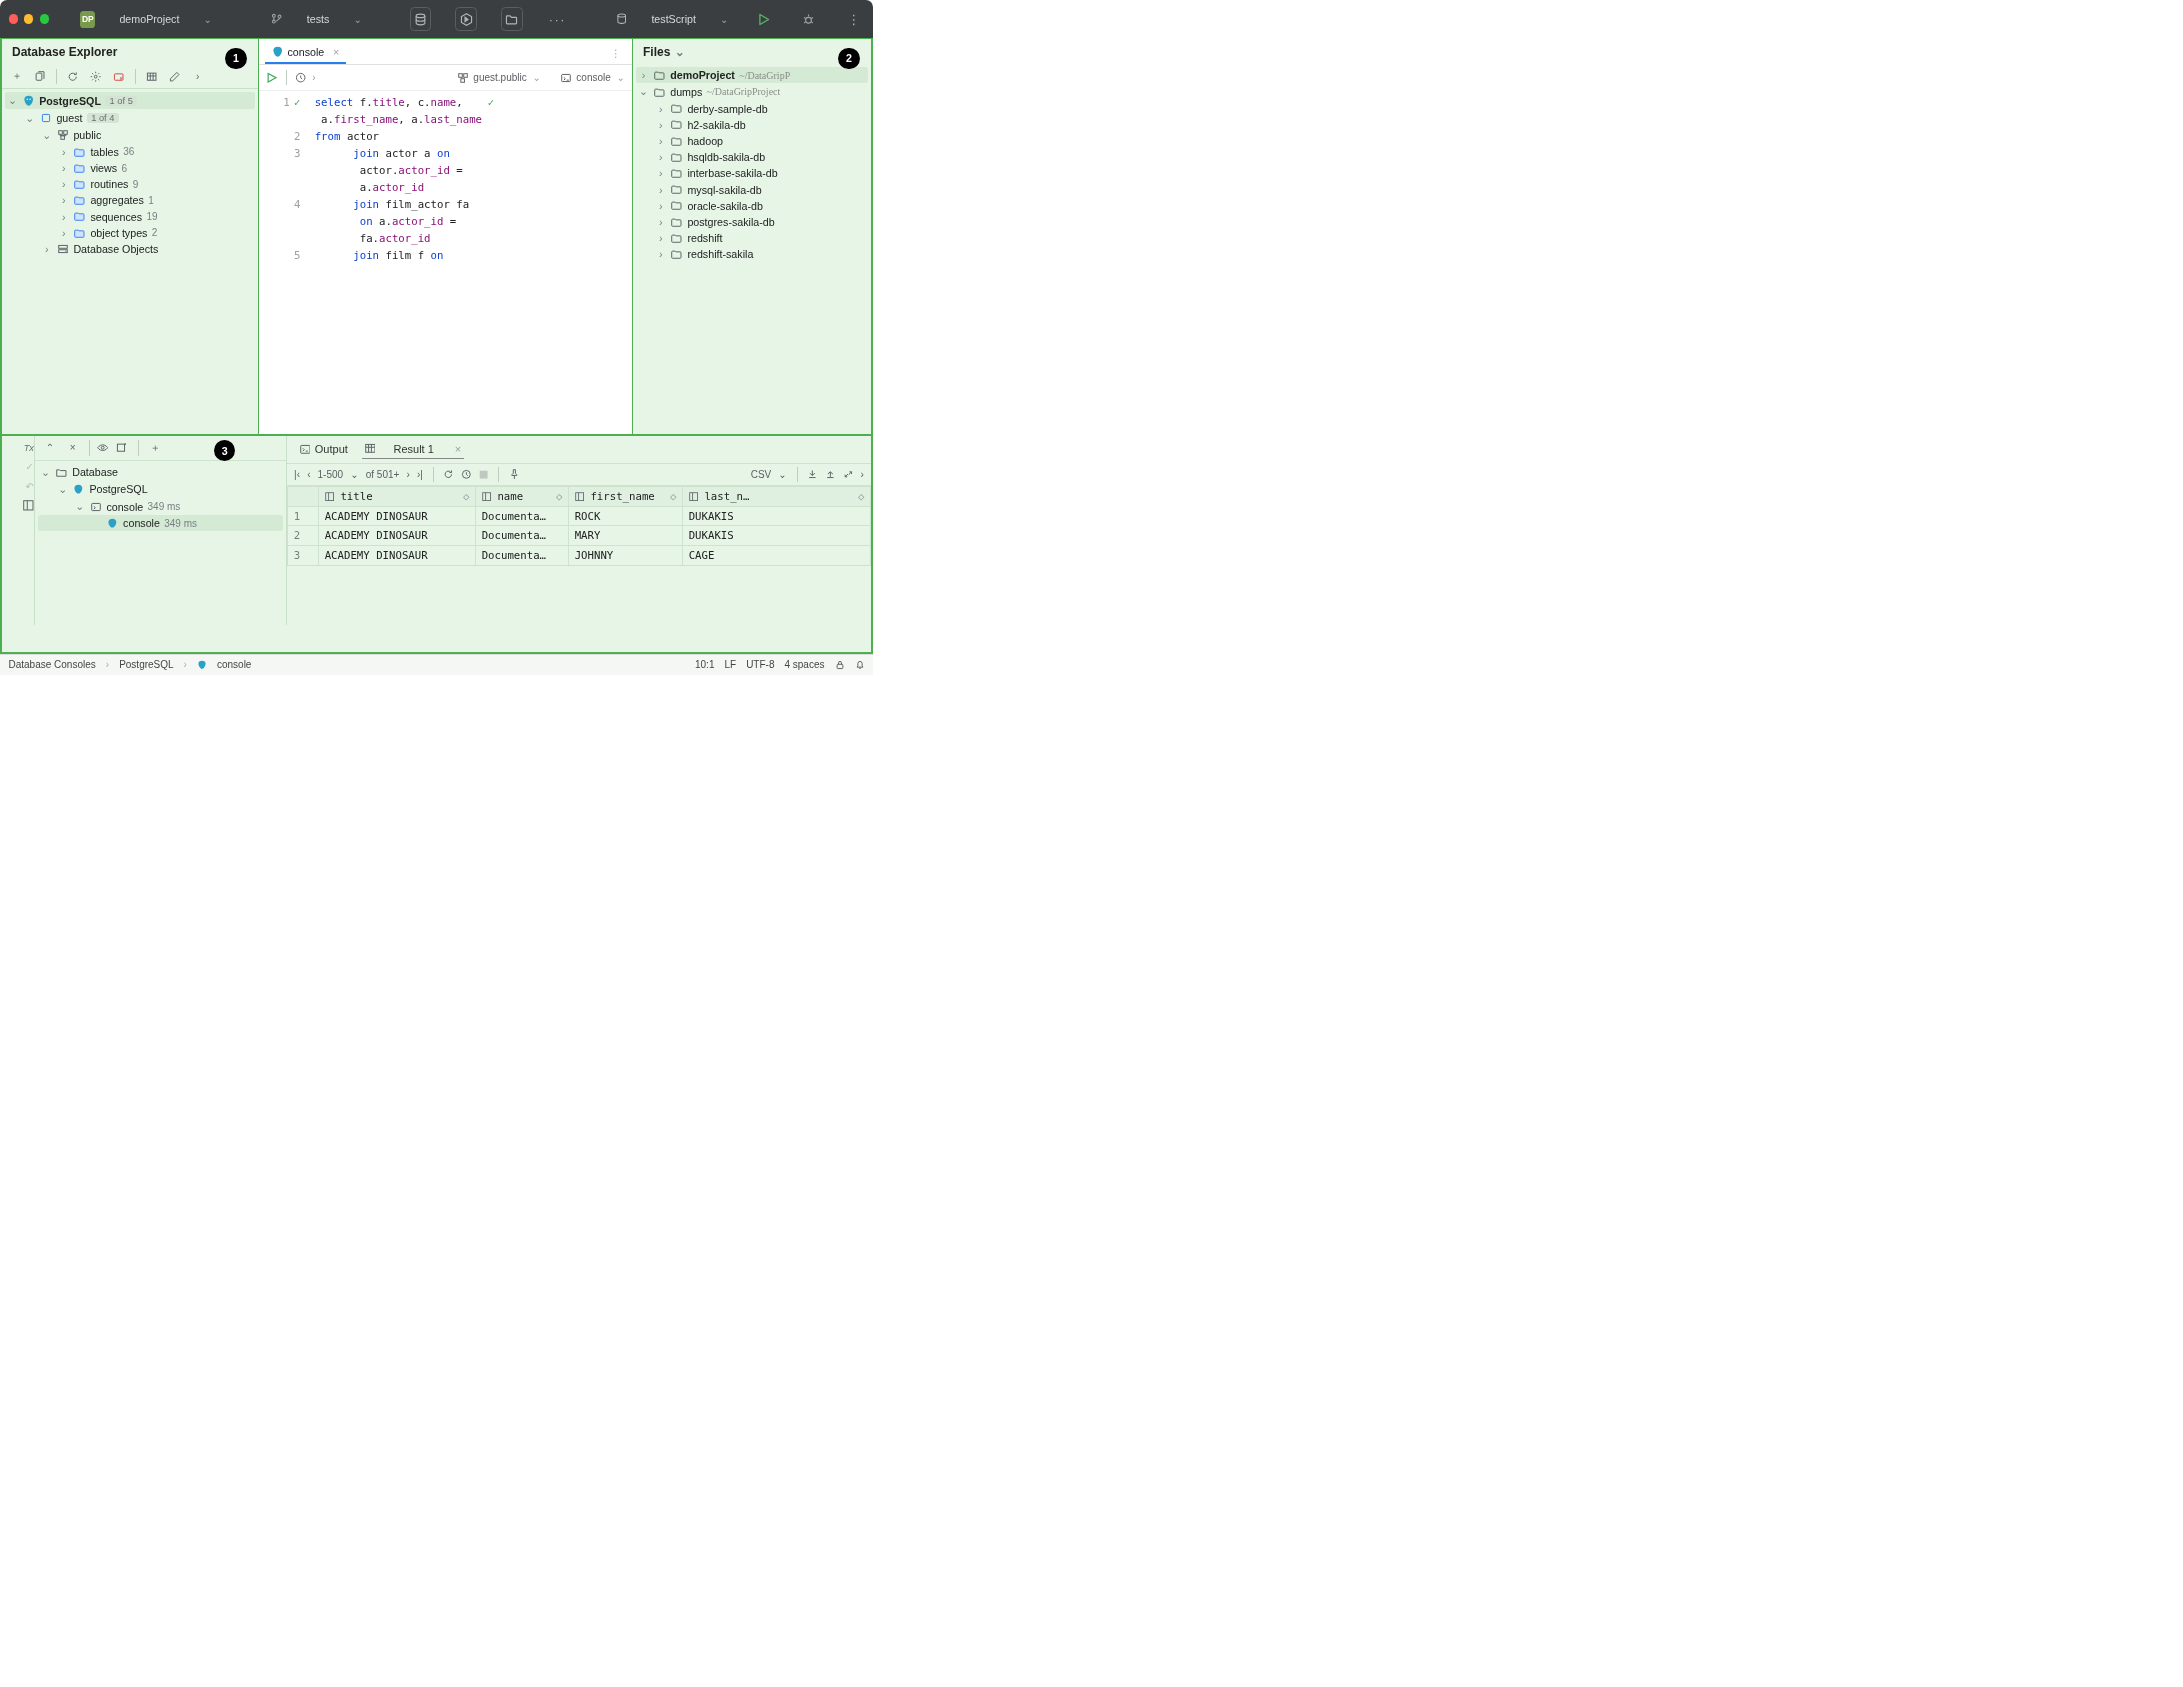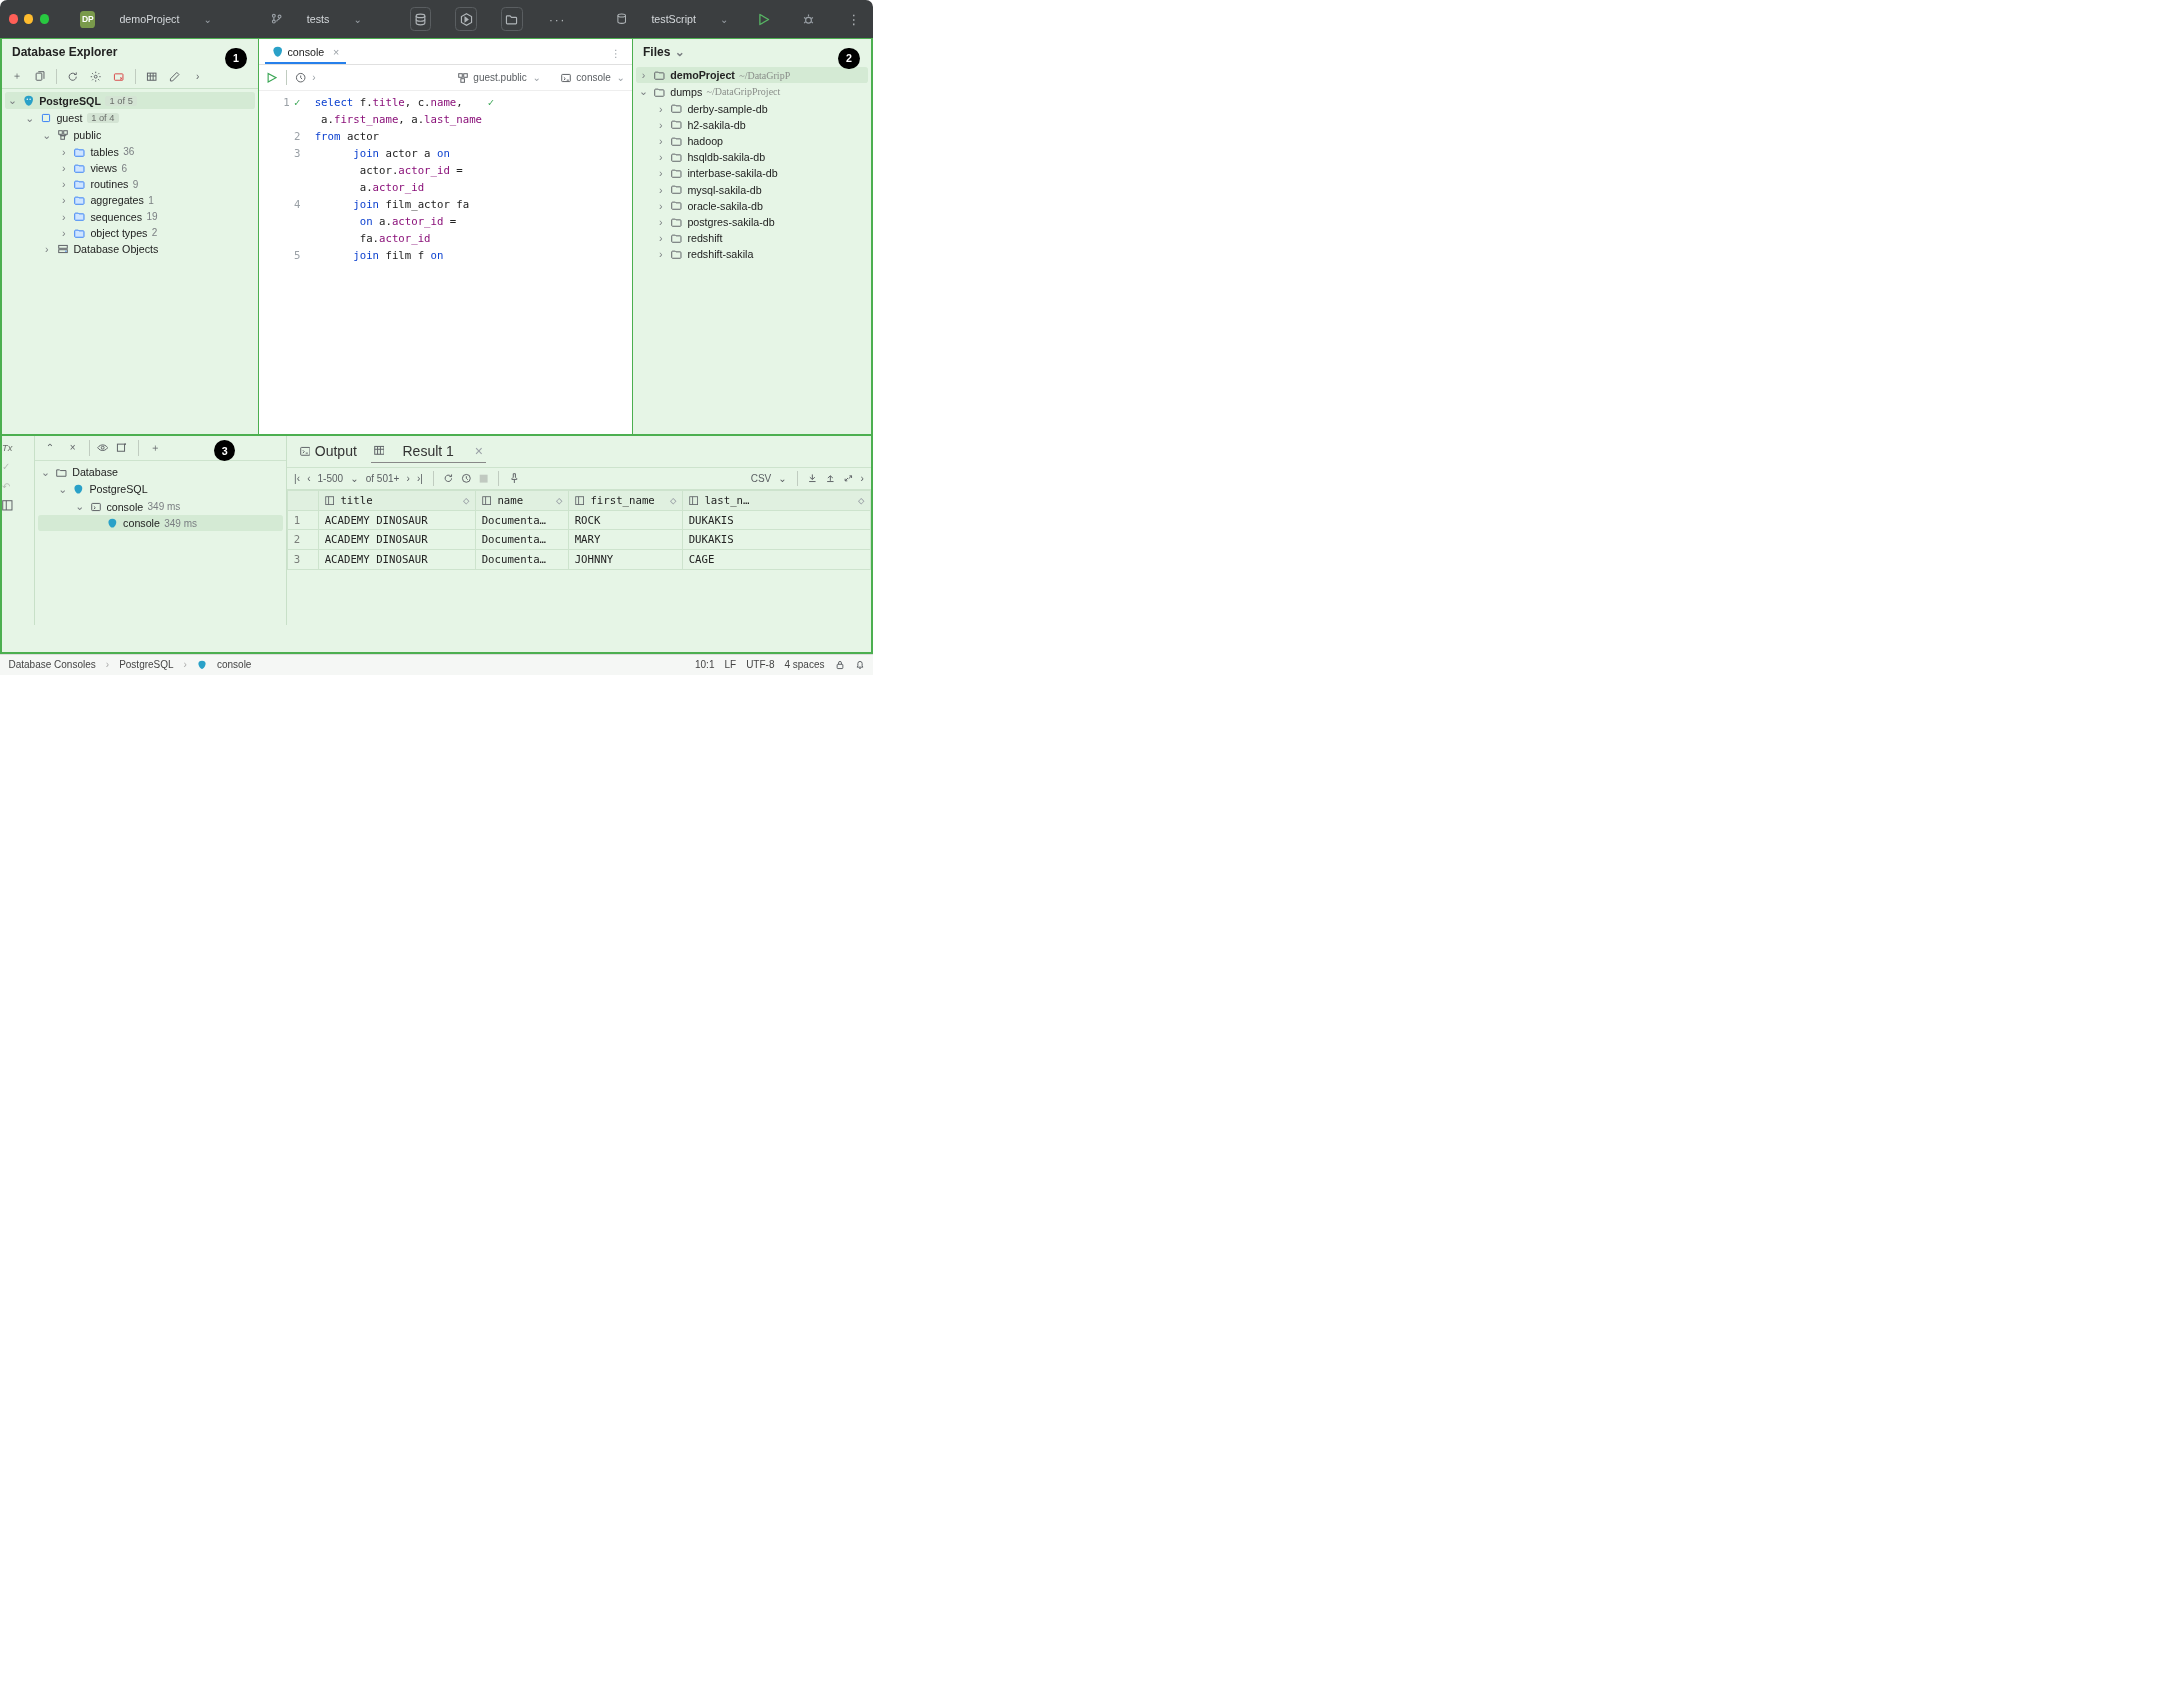--- a/index.html
+++ b/index.html
@@ -102,25 +102,25 @@
   .code {padding:4.3px 5.7px;white-space:pre;}
   .kw{color:#0a3fcf;} .ident{color:#8a1079;}
   .check{color:#3aa655;}
 
   
   .files .tree-row {font-size:10.7px;}
   .path-hint {color:#8a8e8a;font-size:10px;font-family:Liberation Serif, serif;}
 
   
   .services-body{display:flex;height:calc(100% - 27px);}
-  .svc-left{width:33px;border-right:0.7px solid #c8e0c8;display:flex;flex-direction:column;align-items:flex-start;gap:8.5px;padding-top:7.1px;color:#6a6e6a;}
+  .svc-left{width:33px;border-right:0.7px solid #c8e0c8;display:flex;flex-direction:column;align-items:flex-end;gap:8.5px;padding-top:7.1px;color:#6a6e6a;}
   .svc-mid{width:252px;border-right:0.7px solid #c8e0c8;}
   .svc-right{flex:1;display:flex;flex-direction:column;overflow:hidden;}
   .svc-tabs{display:flex;gap:11.4px;padding:4.3px 10px;align-items:center;border-bottom:0.7px solid #cde3cd;}
-  .svc-tab{display:flex;align-items:center;gap:4.3px;padding:2.8px 2.8px;font-size:14px;color:#333;}
+  .svc-tab{display:flex;align-items:center;gap:4.3px;padding:2.8px 2.8px;font-size:11px;color:#333;}
   .svc-tab.active{border-bottom:1.4px solid #888;gap:18px;}
   .grid-toolbar{display:flex;align-items:center;gap:7.1px;padding:2.8px 7.1px;border-bottom:0.7px solid #cde3cd;color:#5a5e62;font-size:10px;}
   .data-table{font-size:10.7px;}
   .data-table th,.data-table td{border:0.7px solid #cde3cd;padding:2.8px 5.7px;text-align:left;white-space:nowrap;overflow:hidden;text-overflow:ellipsis;}
   .data-table th{background:#e0f0e0;font-weight:500;}
   .row-num{color:#7a7e7a;width:24px;text-align:center;}
 
   
   .statusbar{
     position:absolute;left:0;right:0;bottom:0;height:21.3px;background:#f5f7f5;

